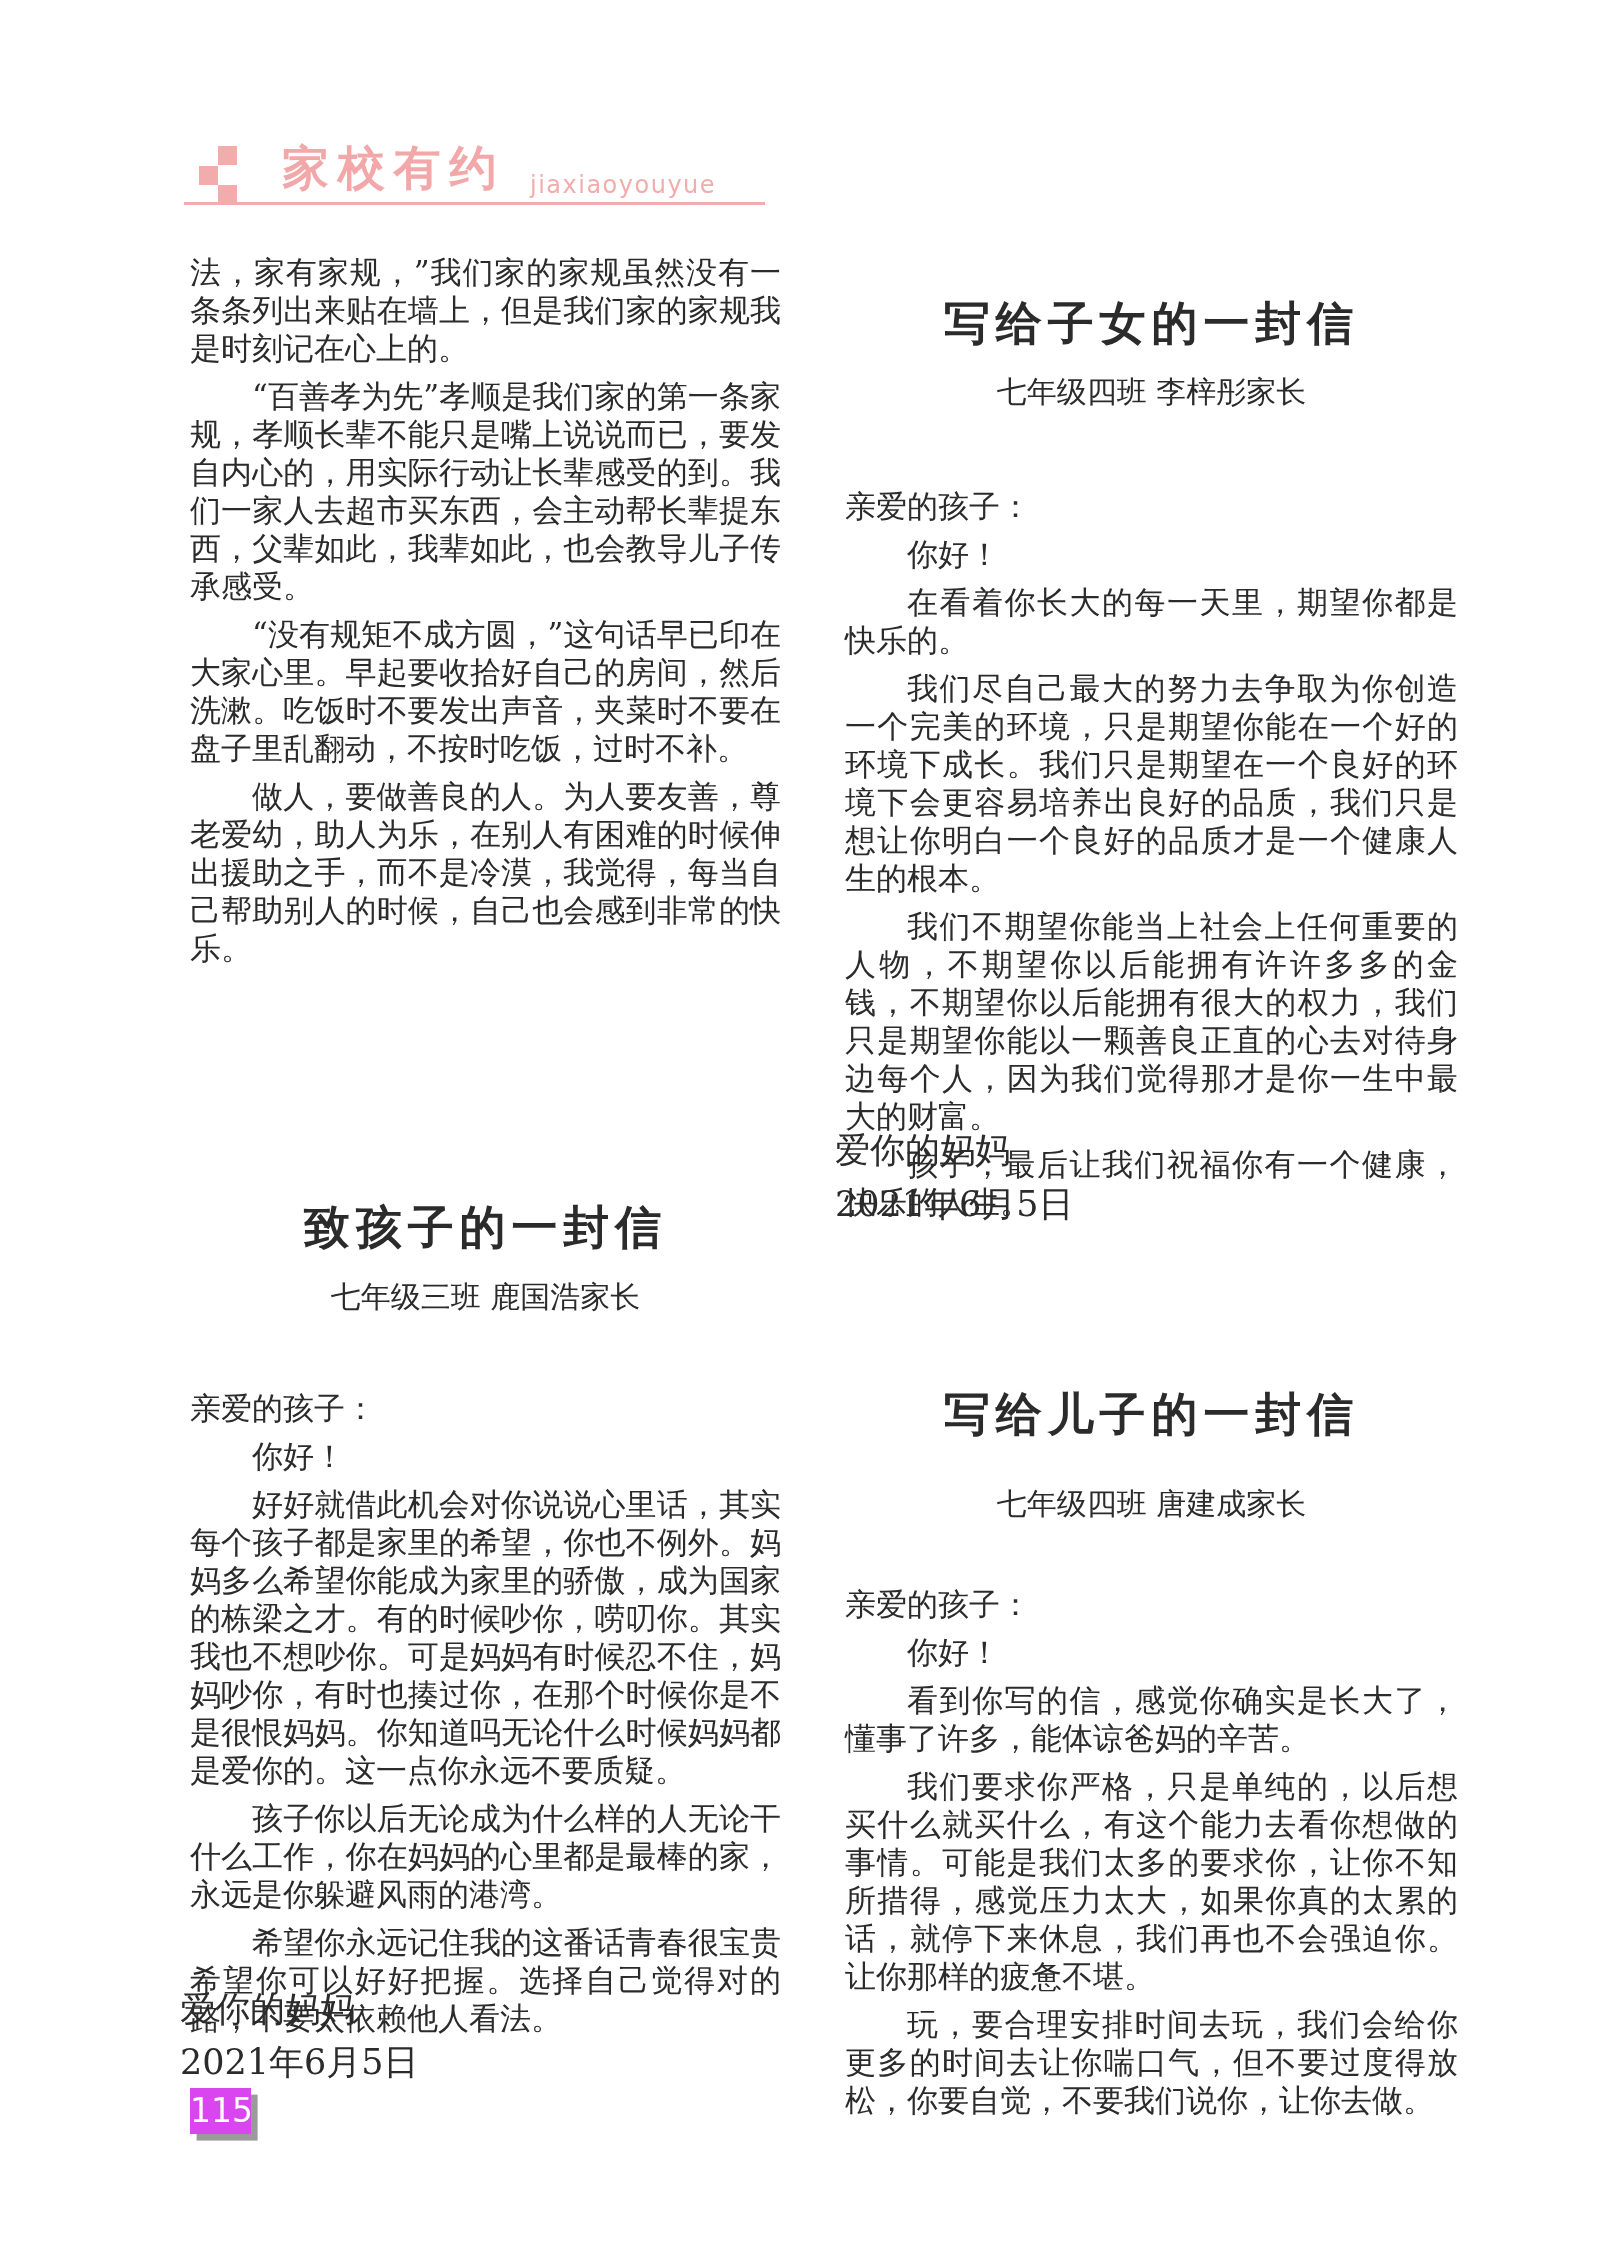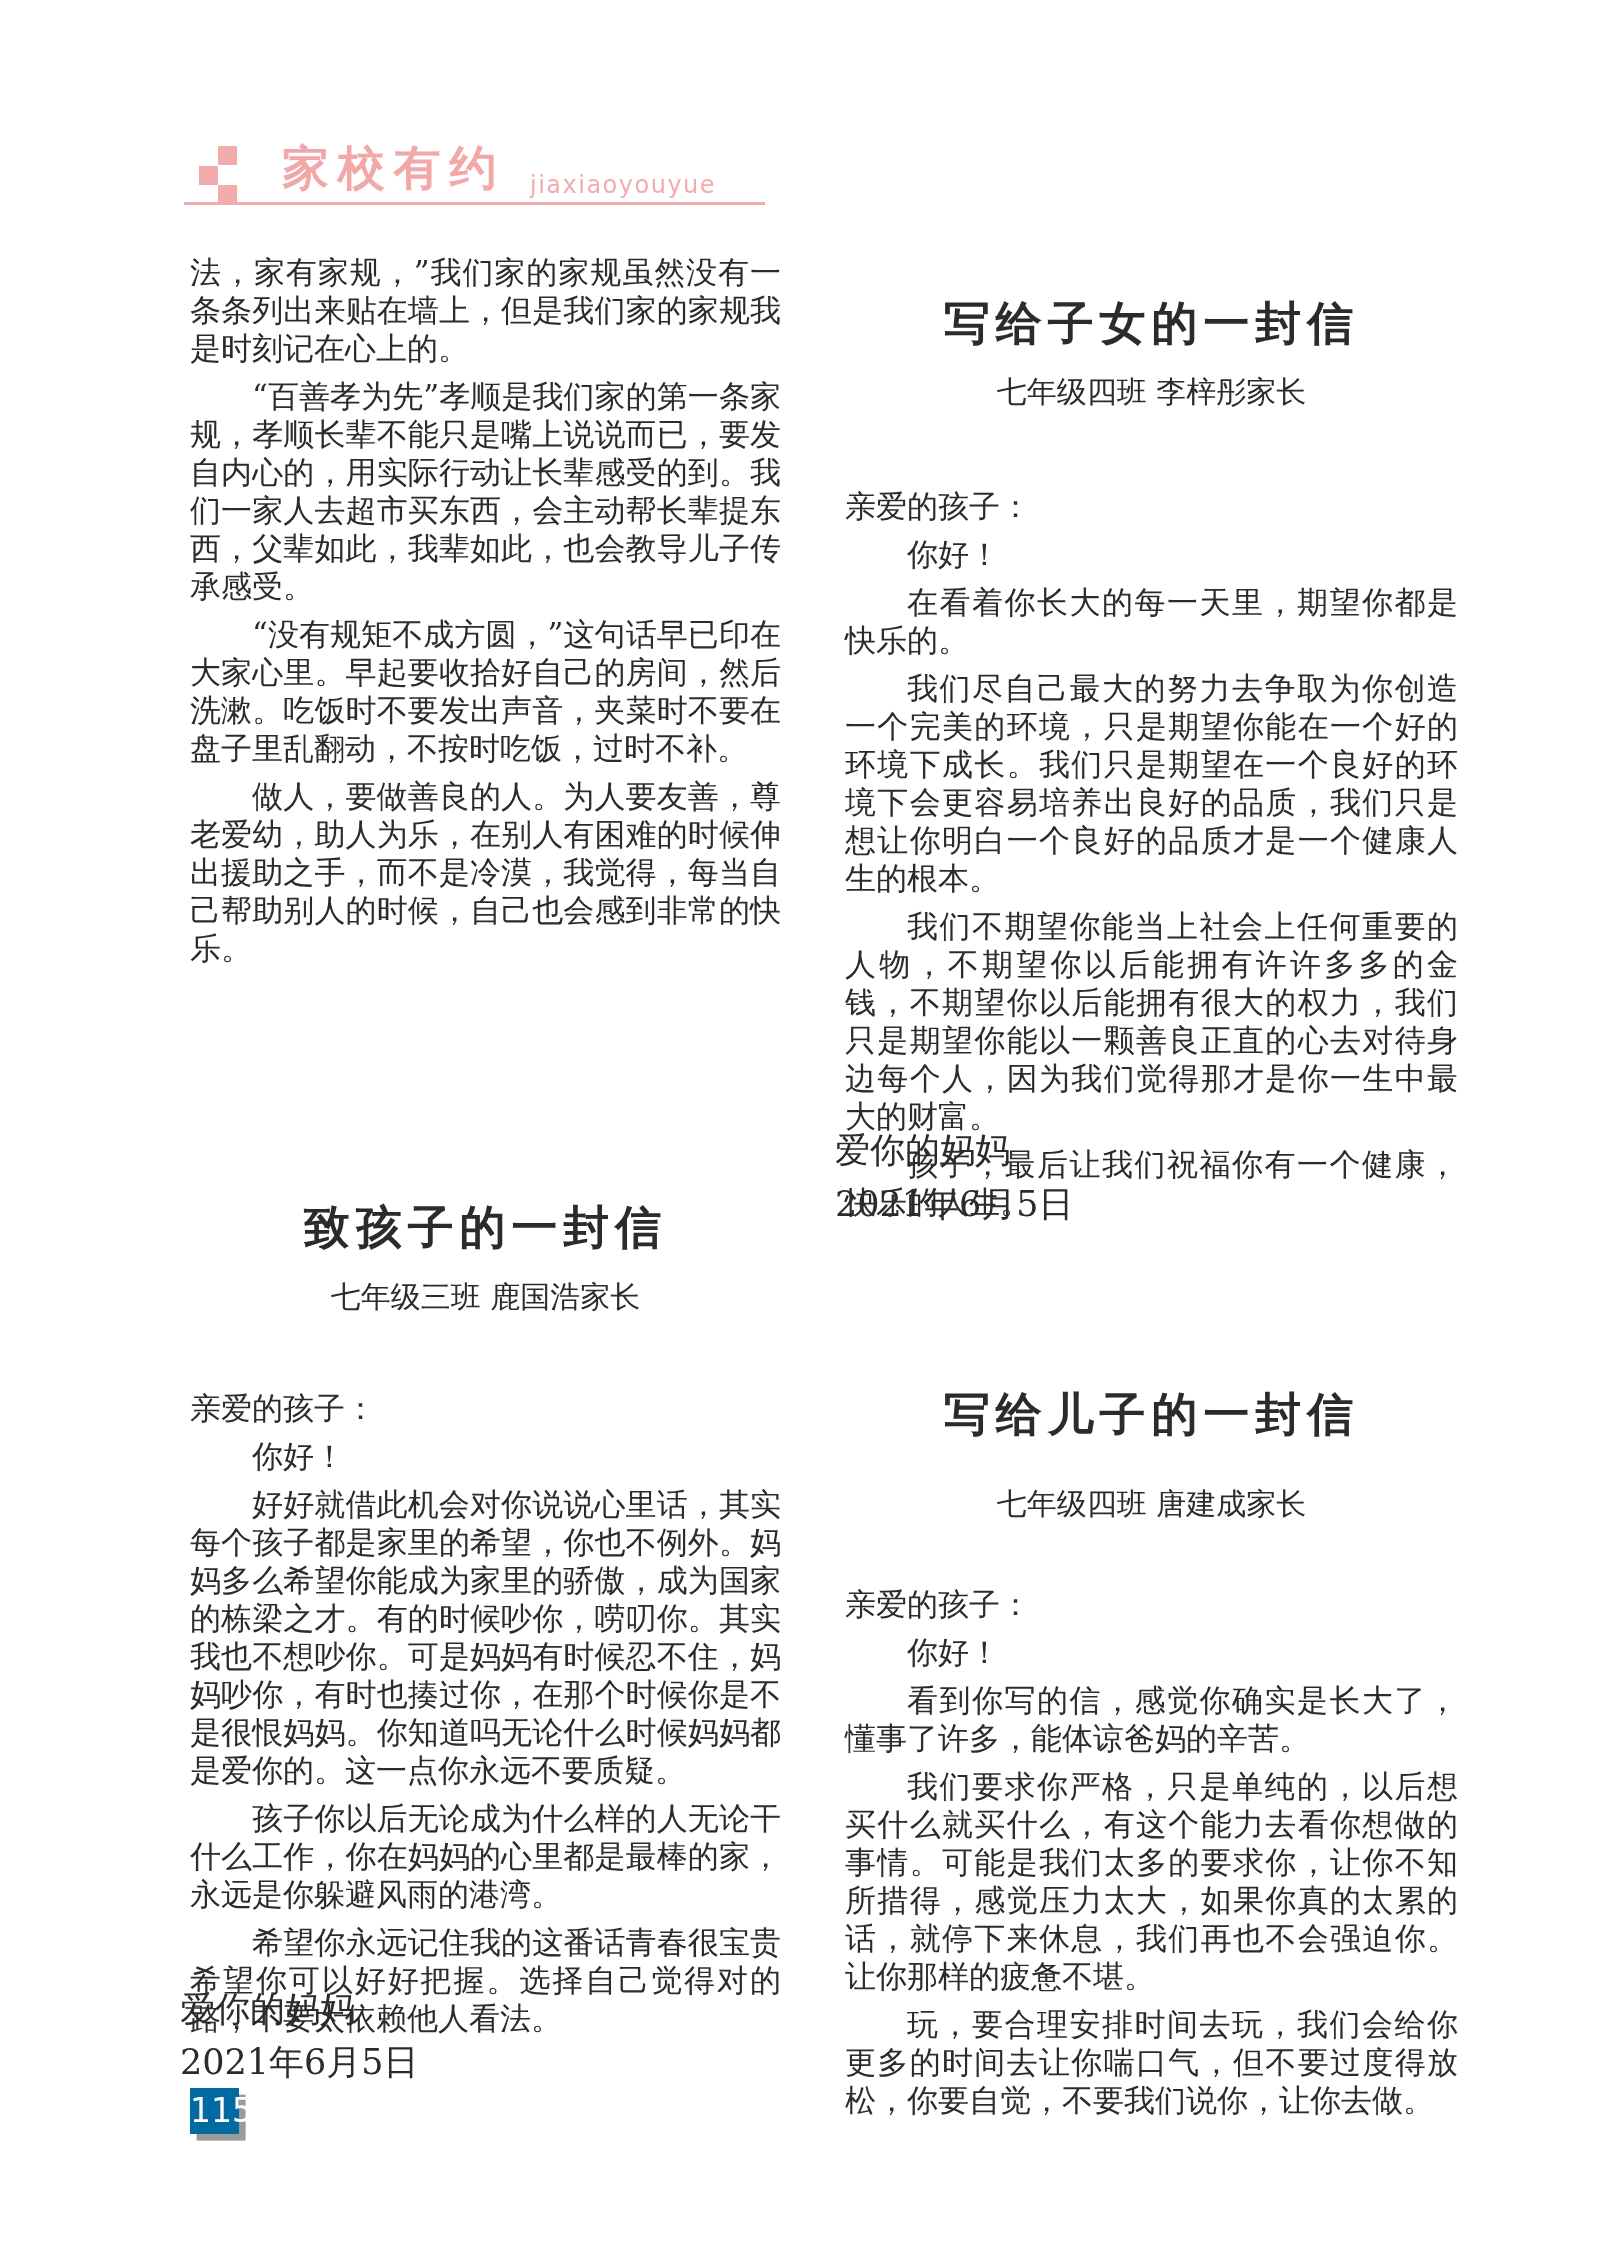--- a/index.html
+++ b/index.html
@@ -25,22 +25,22 @@
   .flow p{margin:10px;text-indent:2em;}
   .flow p.flush{text-indent:0;}
   .sec-title{
     position:absolute;font-size:46px;line-height:52px;font-weight:bold;
     text-align:center;letter-spacing:5.9px;color:#2b2b2b;
   }
   .sec-byline{position:absolute;font-size:30px;line-height:35px;text-align:center;color:#2b2b2b;}
   .sig-line{position:absolute;font-size:35px;line-height:37px;text-decoration:underline;}
   
   .pagenum{
-    position:absolute;left:190px;top:2088px;width:49px;height:46px;
-    background:#0369a1;box-shadow:6.6px 6.6px 0 #9B9B9B;
+    position:absolute;left:190px;top:2088px;width:61px;height:46px;
+    background:#d946ef;box-shadow:6.6px 6.6px 0 #9B9B9B;
     color:#ffffff;font-size:33px;line-height:46px;text-align:center;
     font-family:"DejaVu Sans","Liberation Sans",sans-serif;
   }
 </style>
 </head>
 <body>
 
 <div class="page">
 
   <div>

